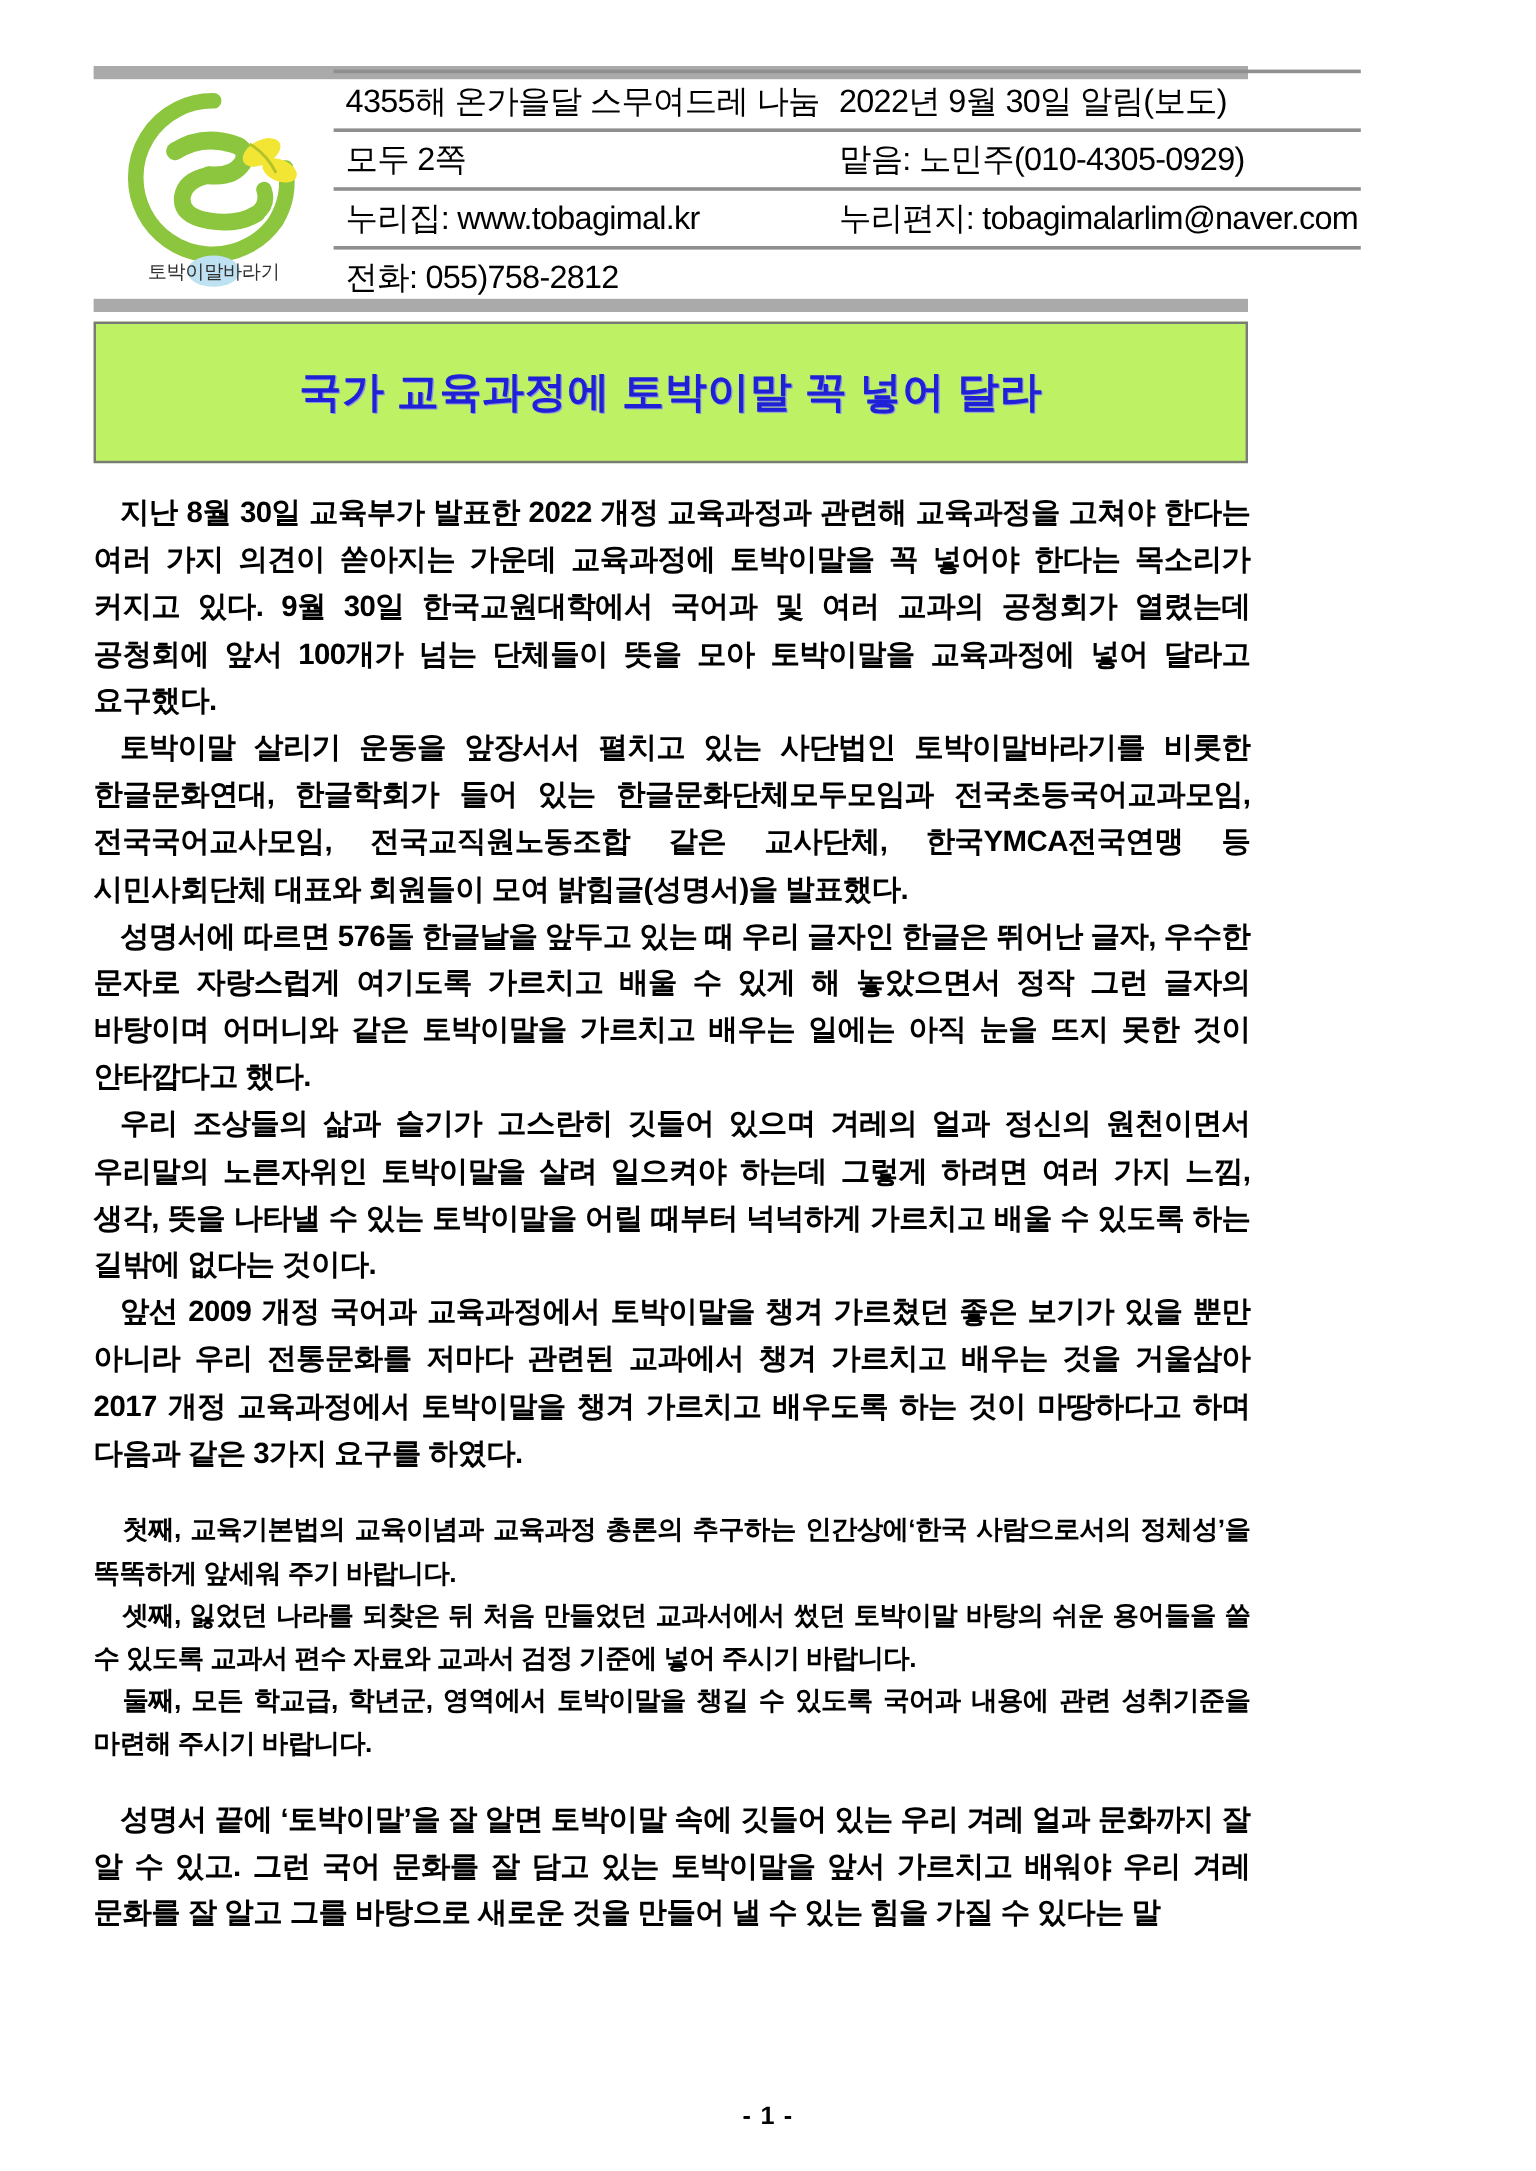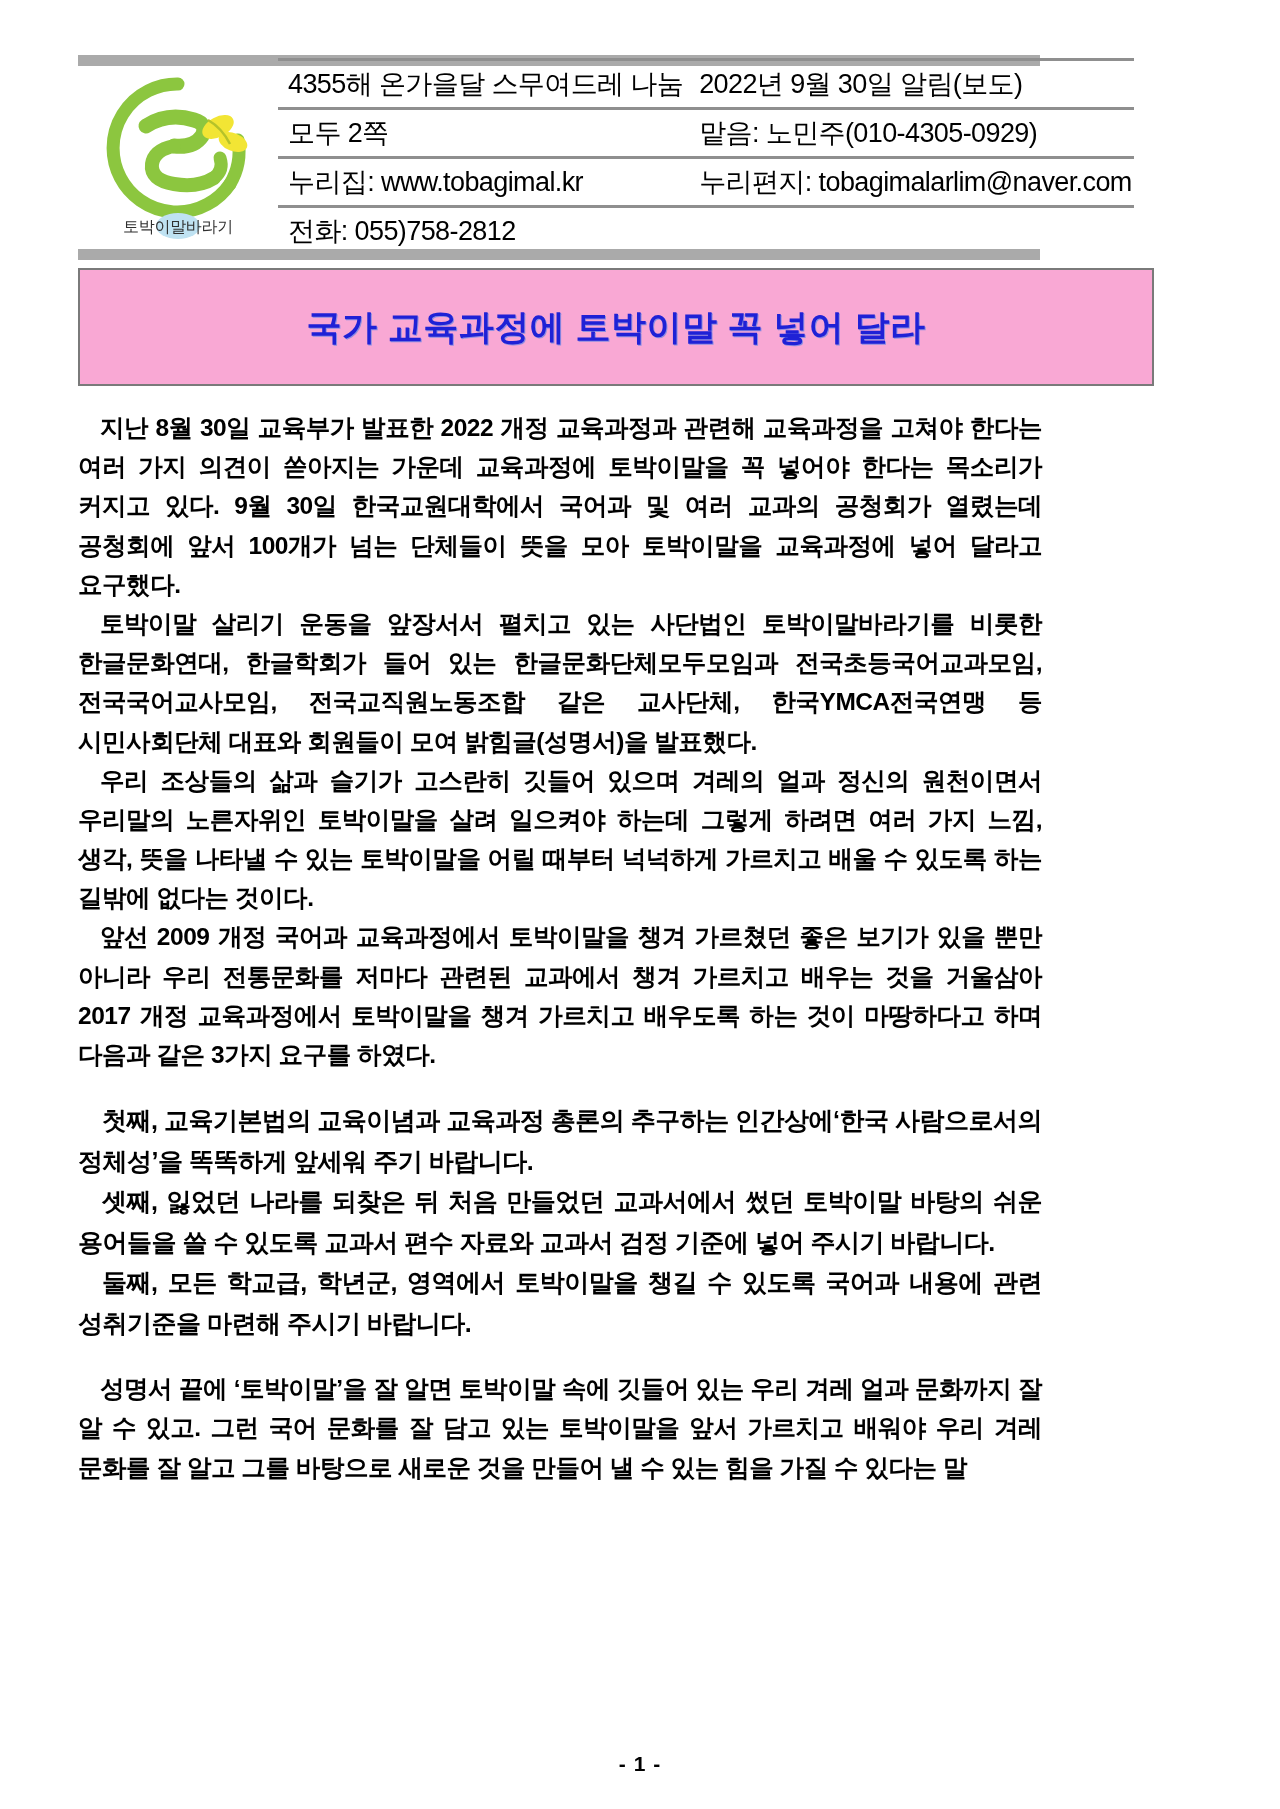--- a/index.html
+++ b/index.html
@@ -112,23 +112,23 @@
   }
   .meta-table td.left  { width: 47%; }
   .meta-table td.right { width: 53%; padding-left: 14px; }
   .meta-table td.nobottom { border-bottom: none !important; }
 
   
   .headline-box {
     position: absolute;
     left: 78px;
     top: 268px;
-    width: 1076px;
+    width: 962px;
     height: 118px;
-    background: #f9a8d4;
+    background: #bef264;
     border: 2px solid #7a7a7a;
     box-sizing: border-box;
     display: flex;
     flex-direction: column;
     align-items: center;
     justify-content: center;
   }
   .headline-line {
     color: #1f21d6;
     font-weight: 700;
@@ -157,21 +157,21 @@
     text-justify: inter-character;
     letter-spacing: -0.45px;
     text-indent: 22px;
     font-weight: 600;
     font-family: Liberation Sans, sans-serif;
     word-break: keep-all;
   }
 
   p.demand {
     margin: 0;
-    font-size: 25px;
+    font-size: 22px;
     line-height: 1.62;
     text-align: justify;
     text-justify: inter-character;
     letter-spacing: -0.5px;
     text-indent: 24px;
     font-weight: 600;
     font-family: "Liberation Sans", "DejaVu Sans", sans-serif;
     word-break: keep-all;
   }
 
@@ -247,20 +247,21 @@
 
   <div class="rule-mid"></div>
 
   <div class="headline-box">
     <div class="headline-line">국가 교육과정에 토박이말 꼭 넣어 달라</div>
   </div>
 
   <div class="body-area">
     <p class="para">지난 8월 30일 교육부가 발표한 2022 개정 교육과정과 관련해 교육과정을 고쳐야 한다는 여러 가지 의견이 쏟아지는 가운데 교육과정에 토박이말을 꼭 넣어야 한다는 목소리가 커지고 있다. 9월 30일 한국교원대학에서 국어과 및 여러 교과의 공청회가 열렸는데 공청회에 앞서 100개가 넘는 단체들이 뜻을 모아 토박이말을 교육과정에 넣어 달라고 요구했다.</p>
     <p class="para">토박이말 살리기 운동을 앞장서서 펼치고 있는 사단법인 토박이말바라기를 비롯한 한글문화연대, 한글학회가 들어 있는 한글문화단체모두모임과 전국초등국어교과모임, 전국국어교사모임, 전국교직원노동조합 같은 교사단체, 한국YMCA전국연맹 등 시민사회단체 대표와 회원들이 모여 밝힘글(성명서)을 발표했다.</p>
+    <p class="para">성명서에 따르면 576돌 한글날을 앞두고 있는 때 우리 글자인 한글은 뛰어난 글자, 우수한 문자로 자랑스럽게 여기도록 가르치고 배울 수 있게 해 놓았으면서 정작 그런 글자의 바탕이며 어머니와 같은 토박이말을 가르치고 배우는 일에는 아직 눈을 뜨지 못한 것이 안타깝다고 했다.</p>
     <p class="para">우리 조상들의 삶과 슬기가 고스란히 깃들어 있으며 겨레의 얼과 정신의 원천이면서 우리말의 노른자위인 토박이말을 살려 일으켜야 하는데 그렇게 하려면 여러 가지 느낌, 생각, 뜻을 나타낼 수 있는 토박이말을 어릴 때부터 넉넉하게 가르치고 배울 수 있도록 하는 길밖에 없다는 것이다.</p>
     <p class="para">앞선 2009 개정 국어과 교육과정에서 토박이말을 챙겨 가르쳤던 좋은 보기가 있을 뿐만 아니라 우리 전통문화를 저마다 관련된 교과에서 챙겨 가르치고 배우는 것을 거울삼아 2017 개정 교육과정에서 토박이말을 챙겨 가르치고 배우도록 하는 것이 마땅하다고 하며 다음과 같은 3가지 요구를 하였다.</p>
 
     <div class="gap-block"></div>
 
     <p class="demand">첫째, 교육기본법의 교육이념과 교육과정 총론의 추구하는 인간상에‘한국 사람으로서의 정체성’을 똑똑하게 앞세워 주기 바랍니다.</p>
     <p class="demand">셋째, 잃었던 나라를 되찾은 뒤 처음 만들었던 교과서에서 썼던 토박이말 바탕의 쉬운 용어들을 쓸 수 있도록 교과서 편수 자료와 교과서 검정 기준에 넣어 주시기 바랍니다.</p>
     <p class="demand">둘째, 모든 학교급, 학년군, 영역에서 토박이말을 챙길 수 있도록 국어과 내용에 관련 성취기준을 마련해 주시기 바랍니다.</p>
 
     <div class="gap-block"></div>

